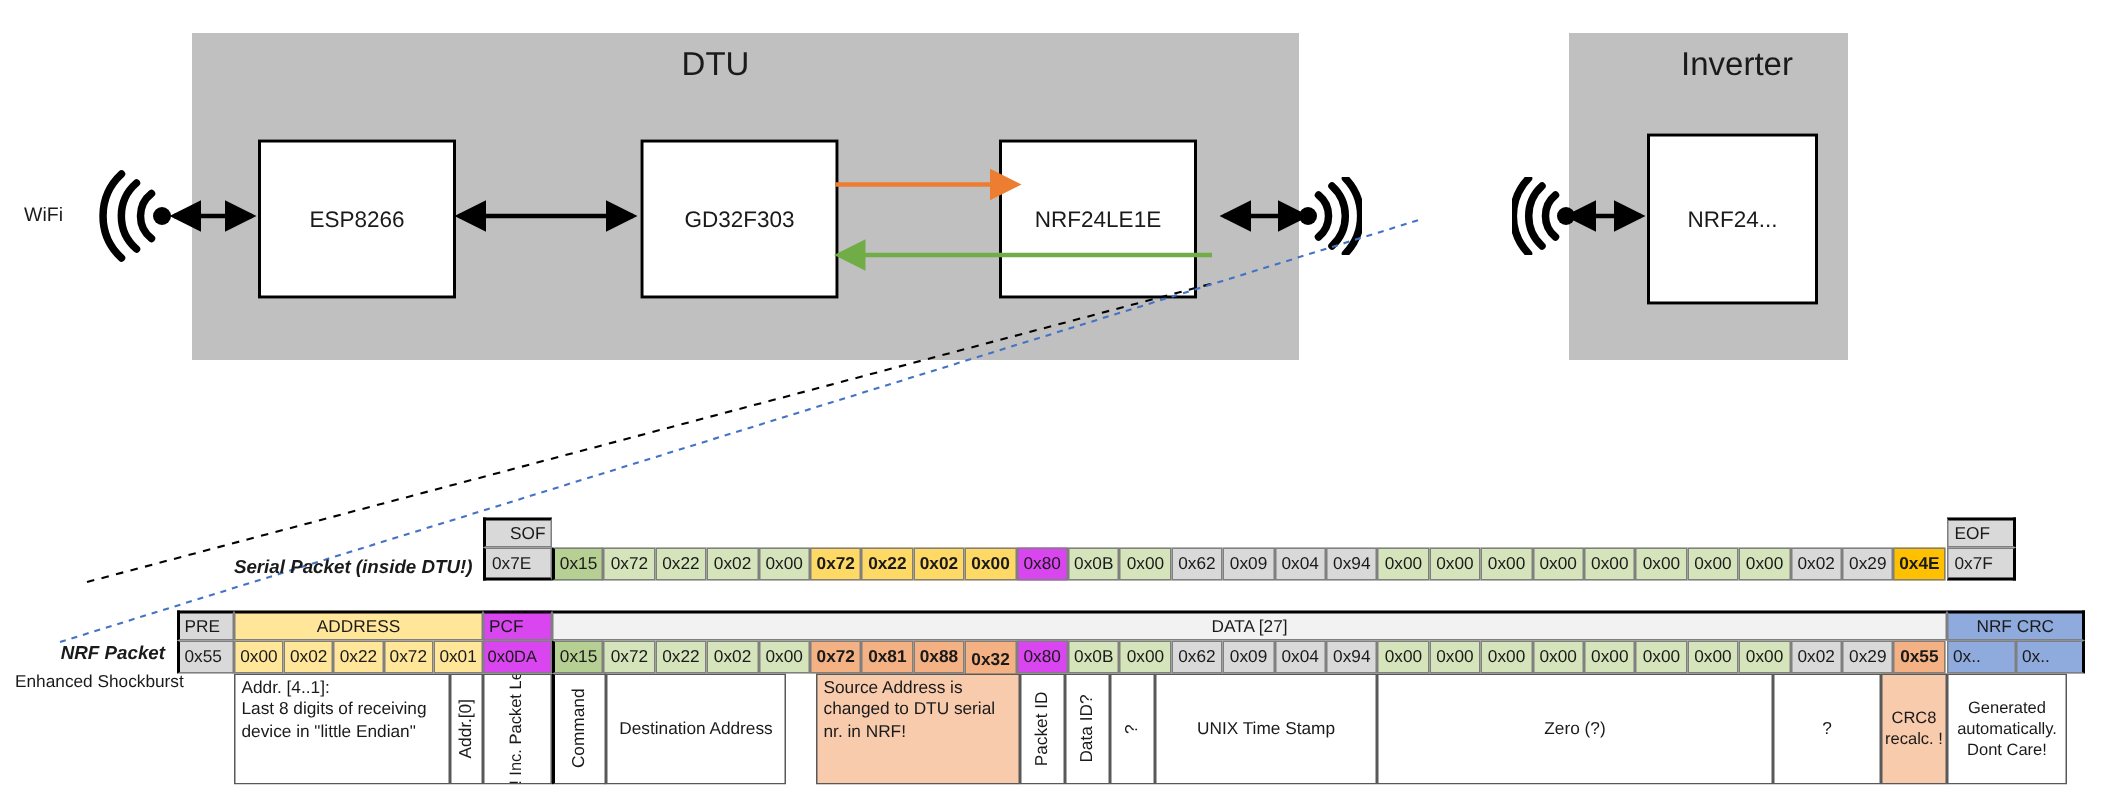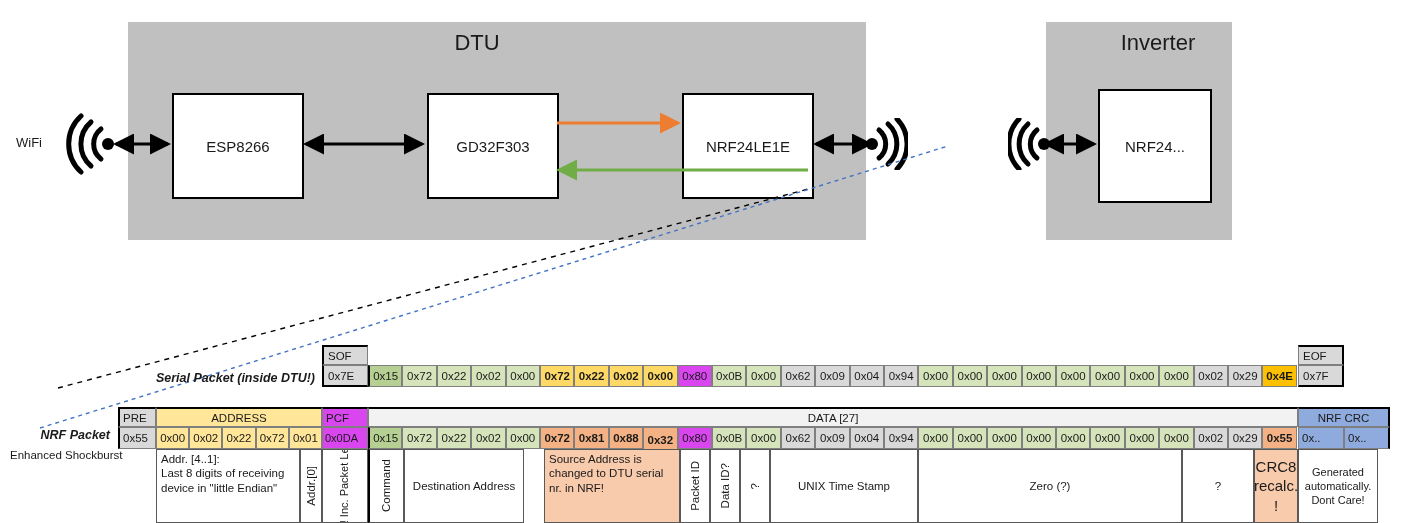--- a/index.html
+++ b/index.html
@@ -148,21 +148,21 @@
   <path d="M20 6 A27 27 0 0 0 20 46" stroke="#000" stroke-width="5" fill="none" stroke-linecap="round"></path>
   <path d="M11 1 A36 36 0 0 0 11 51" stroke="#000" stroke-width="5" fill="none" stroke-linecap="round"></path>
 </svg>
 
 <div class="chip" style="left:172px;top:93px;width:128px;height:102px;">
   <span>ESP8266</span>
 </div>
 <div class="chip" style="left:427px;top:93px;width:128px;height:102px;">
   <span>GD32F303</span>
 </div>
-<div class="chip" style="left:682px;top:93px;width:128px;height:102px;">
+<div class="chip" style="left:666px;top:93px;width:128px;height:102px;">
   <span>NRF24LE1E</span>
 </div>
 <div class="chip" style="left:1098px;top:89px;width:110px;height:110px;">
   <span>NRF24...</span>
 </div>
 
 <svg class="conn" style="left:0;top:0;width:1406px;height:260px;">
   <defs>
     <marker id="abk" markerWidth="7" markerHeight="7" refX="6" refY="3.5" orient="auto">
       <polygon points="0,0 7,3.5 0,7" fill="#000"></polygon>
@@ -191,21 +191,21 @@
   <line x1="1046" y1="144" x2="1094" y2="144" stroke="#000" stroke-width="3" marker-end="url(#abk)" marker-start="url(#abks)"></line>
 </svg>
 
 <svg class="guide" viewBox="0 0 1406 523">
   <line x1="58" y1="388" x2="812" y2="188" stroke="#000000" stroke-width="1.4" stroke-dasharray="5,5"></line>
   <line x1="40" y1="428" x2="948" y2="146" stroke="#4472c4" stroke-width="1.4" stroke-dasharray="4,4"></line>
 </svg>
 
 <div class="row-label" style="left:10px;top:371px;width:305px;">Serial Packet (inside DTU!)</div>
 
-<div class="cell ctr c-gray thickL thickT" style="left:322px;top:345px;width:46px;height:20px;justify-content:flex-start;padding-left:4px;">SOF</div>
+<div class="cell ctr c-gray thickL thickT" style="left:322px;top:345px;width:46px;height:20px;justify-content:flex-start;padding-left:16px;">SOF</div>
 <div class="cell c-gray thickL thickB" style="left:322px;top:365px;width:46px;height:22px;padding-left:4px;">0x7E</div>
 
 <div class="cell c-gray thickT thickR" style="left:1298px;top:345px;width:46px;height:20px;padding-left:4px;">EOF</div>
 <div class="cell c-gray thickB thickR" style="left:1298px;top:365px;width:46px;height:22px;padding-left:4px;">0x7F</div>
 
 <div id="serial-bytes">
     <div class="cell ctr c-greenD thickL" style="left: 368px; top: 365px; width: 34.4px; height: 22px;">0x15</div>
     <div class="cell ctr c-green" style="left: 402.4px; top: 365px; width: 34.4px; height: 22px;">0x72</div>
     <div class="cell ctr c-green" style="left: 436.8px; top: 365px; width: 34.4px; height: 22px;">0x22</div>
     <div class="cell ctr c-green" style="left: 471.2px; top: 365px; width: 34.4px; height: 22px;">0x02</div>
@@ -328,19 +328,19 @@
 </div>
 
 <div class="desc ctr" style="left:918px;top:449px;width:264px;height:74px;">
   <span>Zero (?)</span>
 </div>
 
 <div class="desc ctr" style="left:1182px;top:449px;width:72px;height:74px;">
   <span>?</span>
 </div>
 
-<div class="desc ctr" style="left:1254px;top:449px;width:44px;height:74px;background:#f8cbad;font-size:15px;line-height:1.3;">
+<div class="desc ctr" style="left:1254px;top:449px;width:44px;height:74px;background:#f8cbad;font-size:11px;line-height:1.3;">
   <span>CRC8 recalc. !</span>
 </div>
 
 <div class="desc ctr" style="left:1298px;top:449px;width:80px;height:74px;font-size:11px;line-height:1.3;">
   <span>Generated automatically. Dont Care!</span>
 </div>
 
 </body></html>

